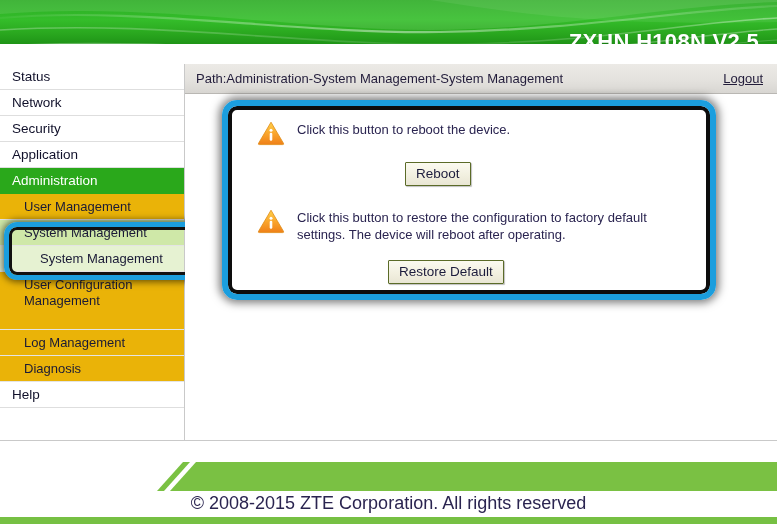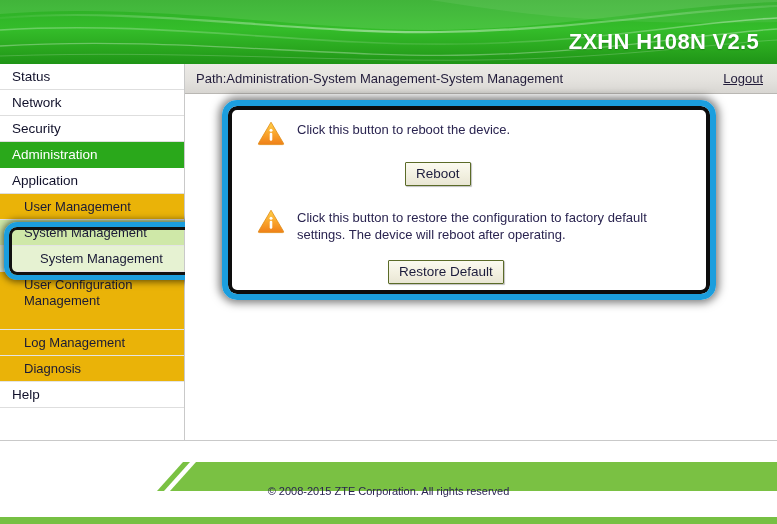--- a/index.html
+++ b/index.html
@@ -5,21 +5,21 @@
   html,body{margin:0;padding:0;}
   body{
     width:777px;height:524px;
     background:#ffffff;
     font-family:"Liberation Sans", sans-serif;
     overflow:hidden;
     position:relative;
   }
   
   .banner{
-    position:absolute;left:0;top:0;width:777px;height:64px;
+    position:absolute;left:0;top:0;width:777px;height:44px;
     background:linear-gradient(180deg,#2cac24 0%,#2fb327 18%,#34bd2a 45%,#2aa81f 75%,#1f9417 100%);
     overflow:hidden;
   }
   .banner .wave{position:absolute;left:0;top:0;width:777px;height:64px;}
   .model-title{
     position:absolute;right:18px;top:30px;
     color:#ffffff;font-size:22px;font-weight:bold;
     letter-spacing:0.3px;line-height:24px;
     text-shadow:0 1px 1px rgba(0,60,0,.35);
     white-space:nowrap;
@@ -120,22 +120,22 @@
     white-space:nowrap;
   }
   .btn-reboot{left:172px;top:42px;}
   .btn-restore{left:155px;top:52px;}
   
   .footer-wrap{
     position:absolute;left:0;top:441px;width:777px;height:83px;background:#ffffff;
   }
   .footer-graphic{position:absolute;left:0;top:8px;width:777px;height:42px;}
   .copyright{
-    position:absolute;left:0;top:44px;width:777px;
-    text-align:center;font-size:11px;color:#2a2450;
+    position:absolute;left:0;top:52px;width:777px;
+    text-align:center;font-size:18px;color:#2a2450;
   }
   .footer-bar{
     position:absolute;left:0;top:517px;width:777px;height:7px;background:#76c043;
   }
   .sep-line{
     position:absolute;left:0;top:440px;width:777px;height:1px;background:#c9c9c9;
   }
 </style>
 </head>
 <body>
@@ -166,22 +166,22 @@
 
 <div class="pathbar">
   <div class="path-text">Path:Administration-System Management-System Management</div>
   <div class="logout">Logout</div>
 </div>
 
 <div class="sidebar">
   <div class="nav-top">Status</div>
   <div class="nav-top">Network</div>
   <div class="nav-top">Security</div>
+  <div class="nav-top">Application</div>
   <div class="nav-top active">Administration</div>
-  <div class="nav-top">Application</div>
 
   <div class="nav-sub">User Management</div>
   <div class="nav-sub sel-a">System Management</div>
   <div class="nav-sub sel-b">System Management</div>
   <div class="nav-sub wrap">User Configuration Management</div>
   <div class="nav-sub">Log Management</div>
   <div class="nav-sub">Diagnosis</div>
 
   <div class="nav-top">Help</div>
 

